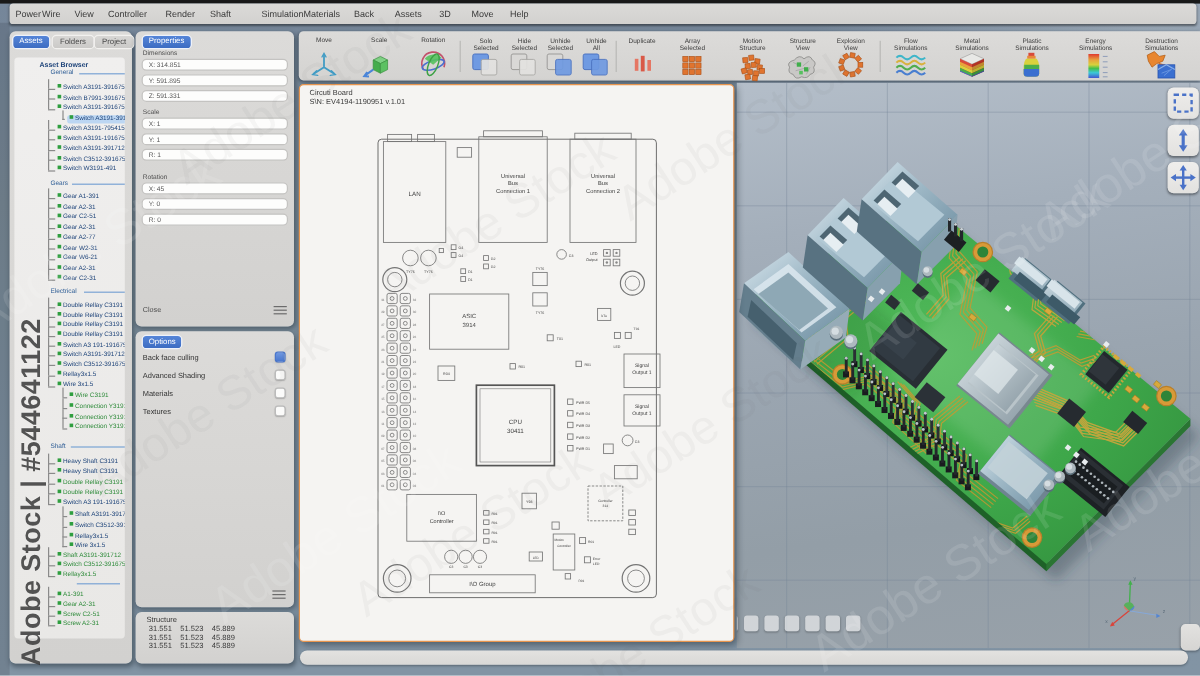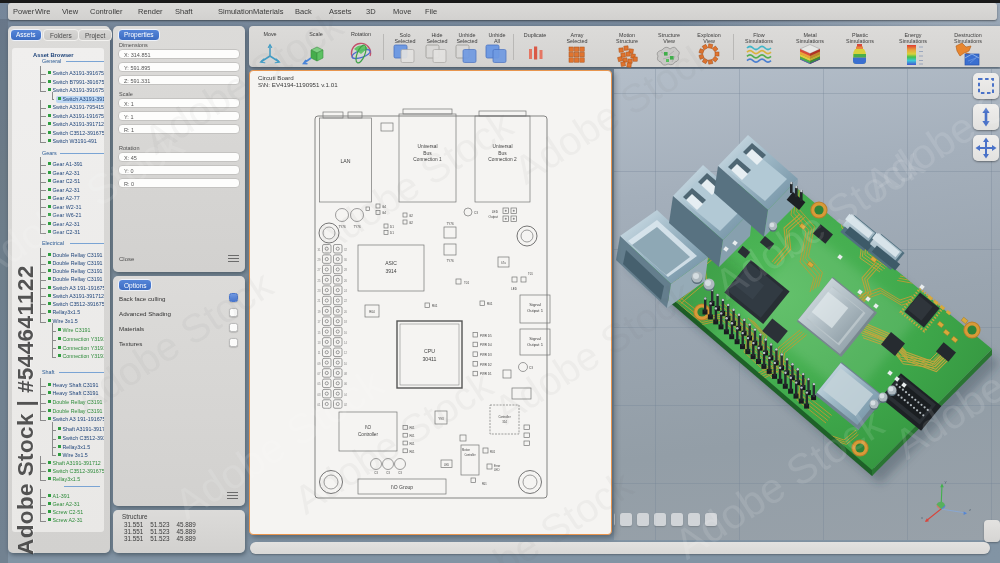--- a/index.html
+++ b/index.html
@@ -56,21 +56,21 @@
     <span style="left:54px">View</span>
     <span style="left:82px">Controller</span>
     <span style="left:130px">Render</span>
     <span style="left:167px">Shaft</span>
     <span style="left:210px">Simulation</span>
     <span style="left:245px">Materials</span>
     <span style="left:287px">Back</span>
     <span style="left:321px">Assets</span>
     <span style="left:358px">3D</span>
     <span style="left:385px">Move</span>
-    <span style="left:417px">File</span>
+    <span style="left:417px">Help</span>
 </div>
 
 <div class="panel abs" style="left:8px;top:26px;width:102px;height:527px"></div>
 <div class="pill" style="left:10px;top:28.5px">Assets</div>
 <div class="tab2" style="left:43px;top:29px">Folders</div>
 <div class="tab2" style="left:78px;top:29px">Project</div>
 <div id="treebox" class="abs">
 <div class="titem" style="left:21px;top:4px;font-weight:bold;font-size:5.8px;color:#1d4379">Asset Browser</div>
 <div class="thead" style="left:30px;top:10px">General<em style="left:24px;width:46px"></em></div>
 <div class="tline" style="left:28px;top:18px;width:0.7px;height:8px"></div>

